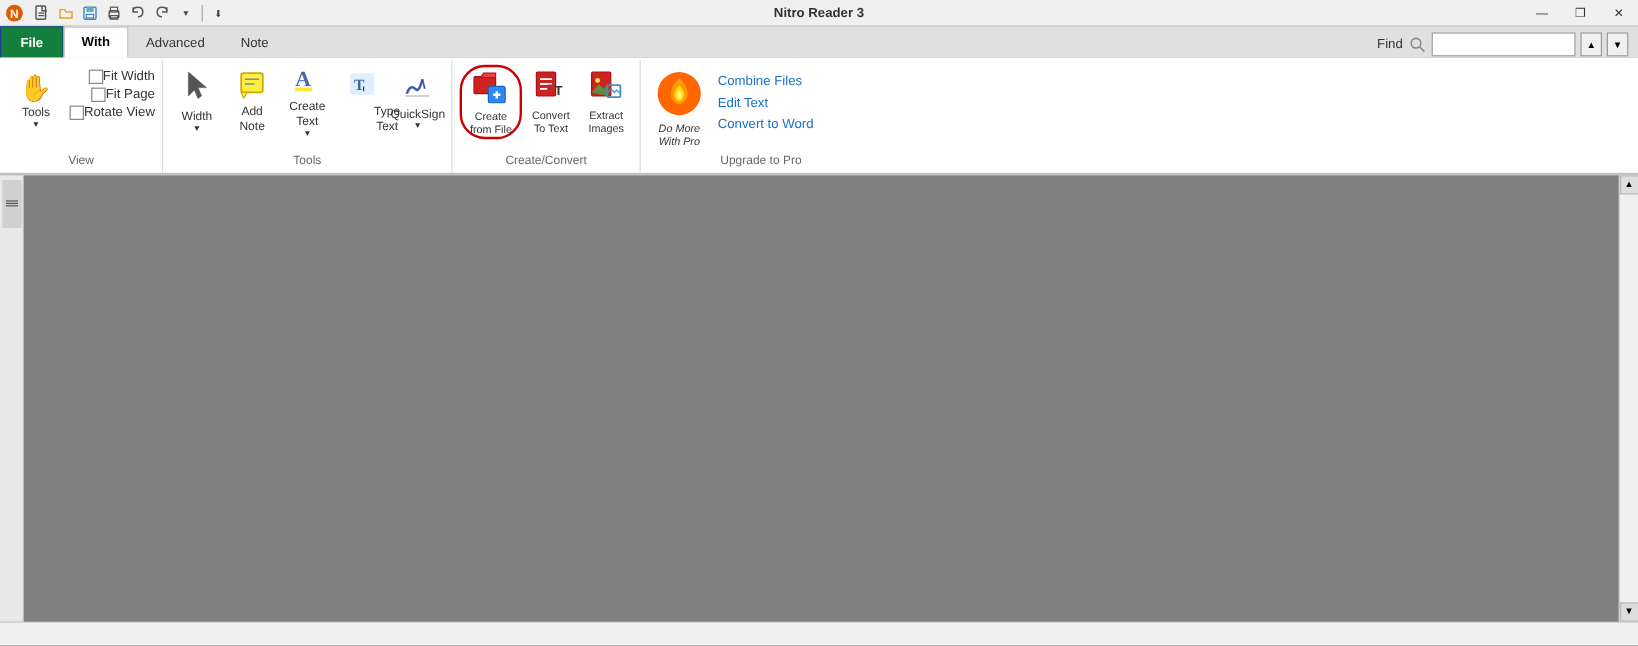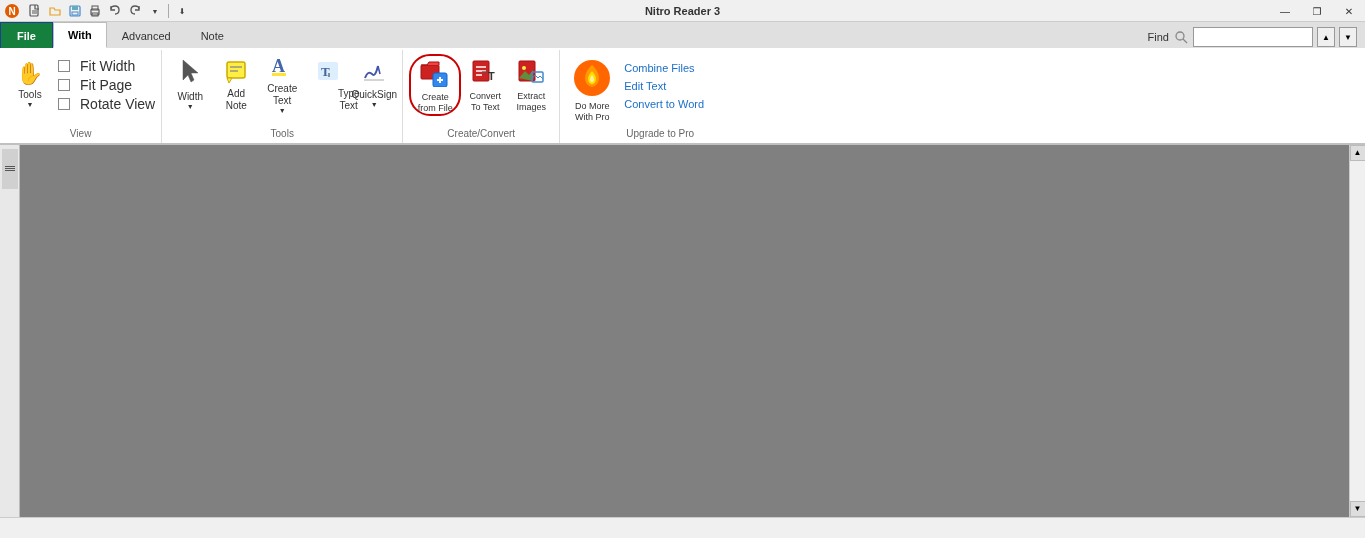--- a/index.html
+++ b/index.html
@@ -167,24 +167,25 @@
       text-align: center;
       line-height: 1.2;
     }
     .ribbon-btn-large.highlighted {
       border: 2px solid #cc0000;
       background: #fff;
     }
     .view-check-item {
       display: flex;
       align-items: center;
-      gap: 10px;
-      font-size: 14px;
+      gap: 0;
+      font-size: 11px;
       cursor: pointer;
       color: #333;
+      justify-content: flex-end;
     }
     .upgrade-link {
       color: #1a6fca;
       font-size: 11px;
       cursor: pointer;
       text-decoration: none;
     }
 
     
     .left-panel {
@@ -506,21 +507,21 @@
         <div class="do-more-btn">
           <div style="margin-bottom:2px;">
             <svg width="38" height="38" viewBox="0 0 38 38">
               <circle cx="19" cy="19" r="18" fill="#ff6600"></circle>
 
               <path d="M19,6 C19,6 26,12 26,19 C26,24 23,27 19,28 C15,27 12,24 12,19 C12,12 19,6 19,6Z" fill="#ff9900"></path>
               <path d="M19,12 C19,12 23,16 23,20 C23,23 21,25 19,25.5 C17,25 15,23 15,20 C15,16 19,12 19,12Z" fill="#ffdd00"></path>
               <path d="M19,16 C19,16 21,18 21,20.5 C21,22 20,23 19,23.5 C18,23 17,22 17,20.5 C17,18 19,16 19,16Z" fill="white" opacity="0.6"></path>
             </svg>
           </div>
-          <div style="font-size:9px;line-height:1.2;text-align:center;color:#333;">Do More<br>With Pro</div>
+          <div style="font-size:9px;line-height:1.2;text-align:center;color:#333;font-style:italic;">Do More<br>With Pro</div>
         </div>
 
         <div style="display:flex;flex-direction:column;gap:6px;padding-top:6px;">
           <a class="upgrade-link" href="#">Combine Files</a>
           <a class="upgrade-link" href="#">Edit Text</a>
           <a class="upgrade-link" href="#">Convert to Word</a>
         </div>
       </div>
       <div class="ribbon-group-label">Upgrade to Pro</div>
     </div>

